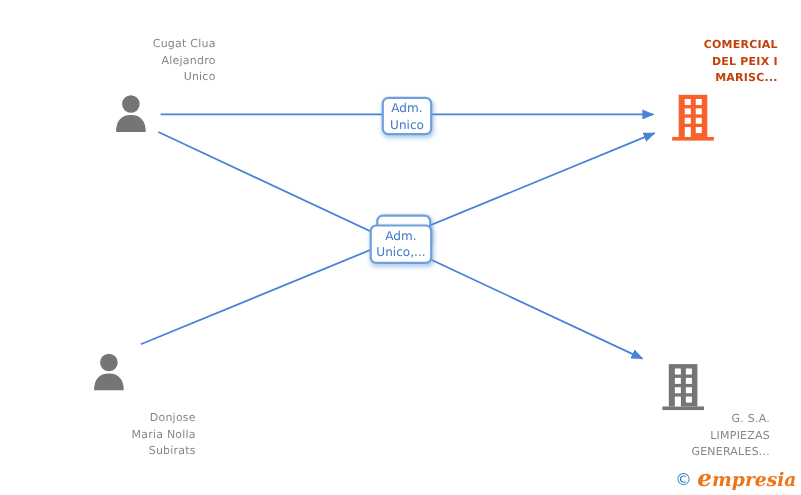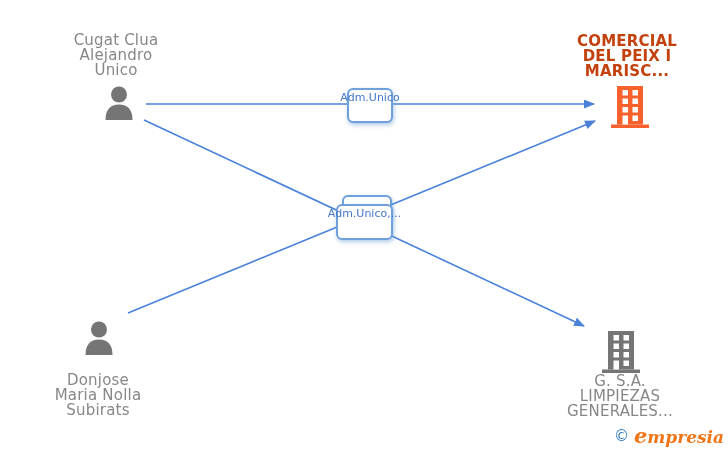--- a/index.html
+++ b/index.html
@@ -5,35 +5,35 @@
   html,body{margin:0;padding:0;background:#fff;}
   .stage{
     position:relative;width:728px;height:450px;background:#ffffff;
     font-family:"DejaVu Sans","Liberation Sans",sans-serif;overflow:hidden;
   }
   .edges-svg{position:absolute;left:0;top:0;width:728px;height:450px;}
   .edge-line{stroke:#4a82d8;stroke-width:1.6;fill:none;}
   .arrow-head{fill:#4a82d8;}
 
   .node-label{
-    position:absolute;width:160px;text-align:center;
-    font-size:15px;line-height:15px;color:#878787;letter-spacing:.2px;
+    position:absolute;width:160px;text-align:right;
+    font-size:10px;line-height:15px;color:#878787;letter-spacing:.2px;
   }
   .node-label.company{font-weight:bold;color:#c2410c;}
   .node-icon{position:absolute;}
   .person-fill{fill:#757575;}
   .building-orange-fill{fill:#f8612c;}
   .building-gray-fill{fill:#757575;}
   .window{fill:#ffffff;}
 
   .edge-box{
     position:absolute;background:#ffffff;border:2px solid #6fa0dc;border-radius:6px;
     box-shadow:1px 2px 4px rgba(110,160,215,.55);
     color:#4477c8;font-size:11px;line-height:15px;text-align:center;
-    display:flex;flex-direction:row;justify-content:center;
+    display:flex;flex-direction:column;justify-content:center;
     box-sizing:border-box;
   }
   .edge-box.back{box-shadow:1px 1px 3px rgba(110,160,215,.5);}
 
   .logo{
     position:absolute;right:4px;bottom:3px;display:flex;align-items:center;gap:5px;
   }
   .logo .copy{color:#2e7cc0;font-size:15px;line-height:15px;}
   .logo .brand{
     display:inline-block;color:#ef7519;font-size:17px;line-height:19px;

